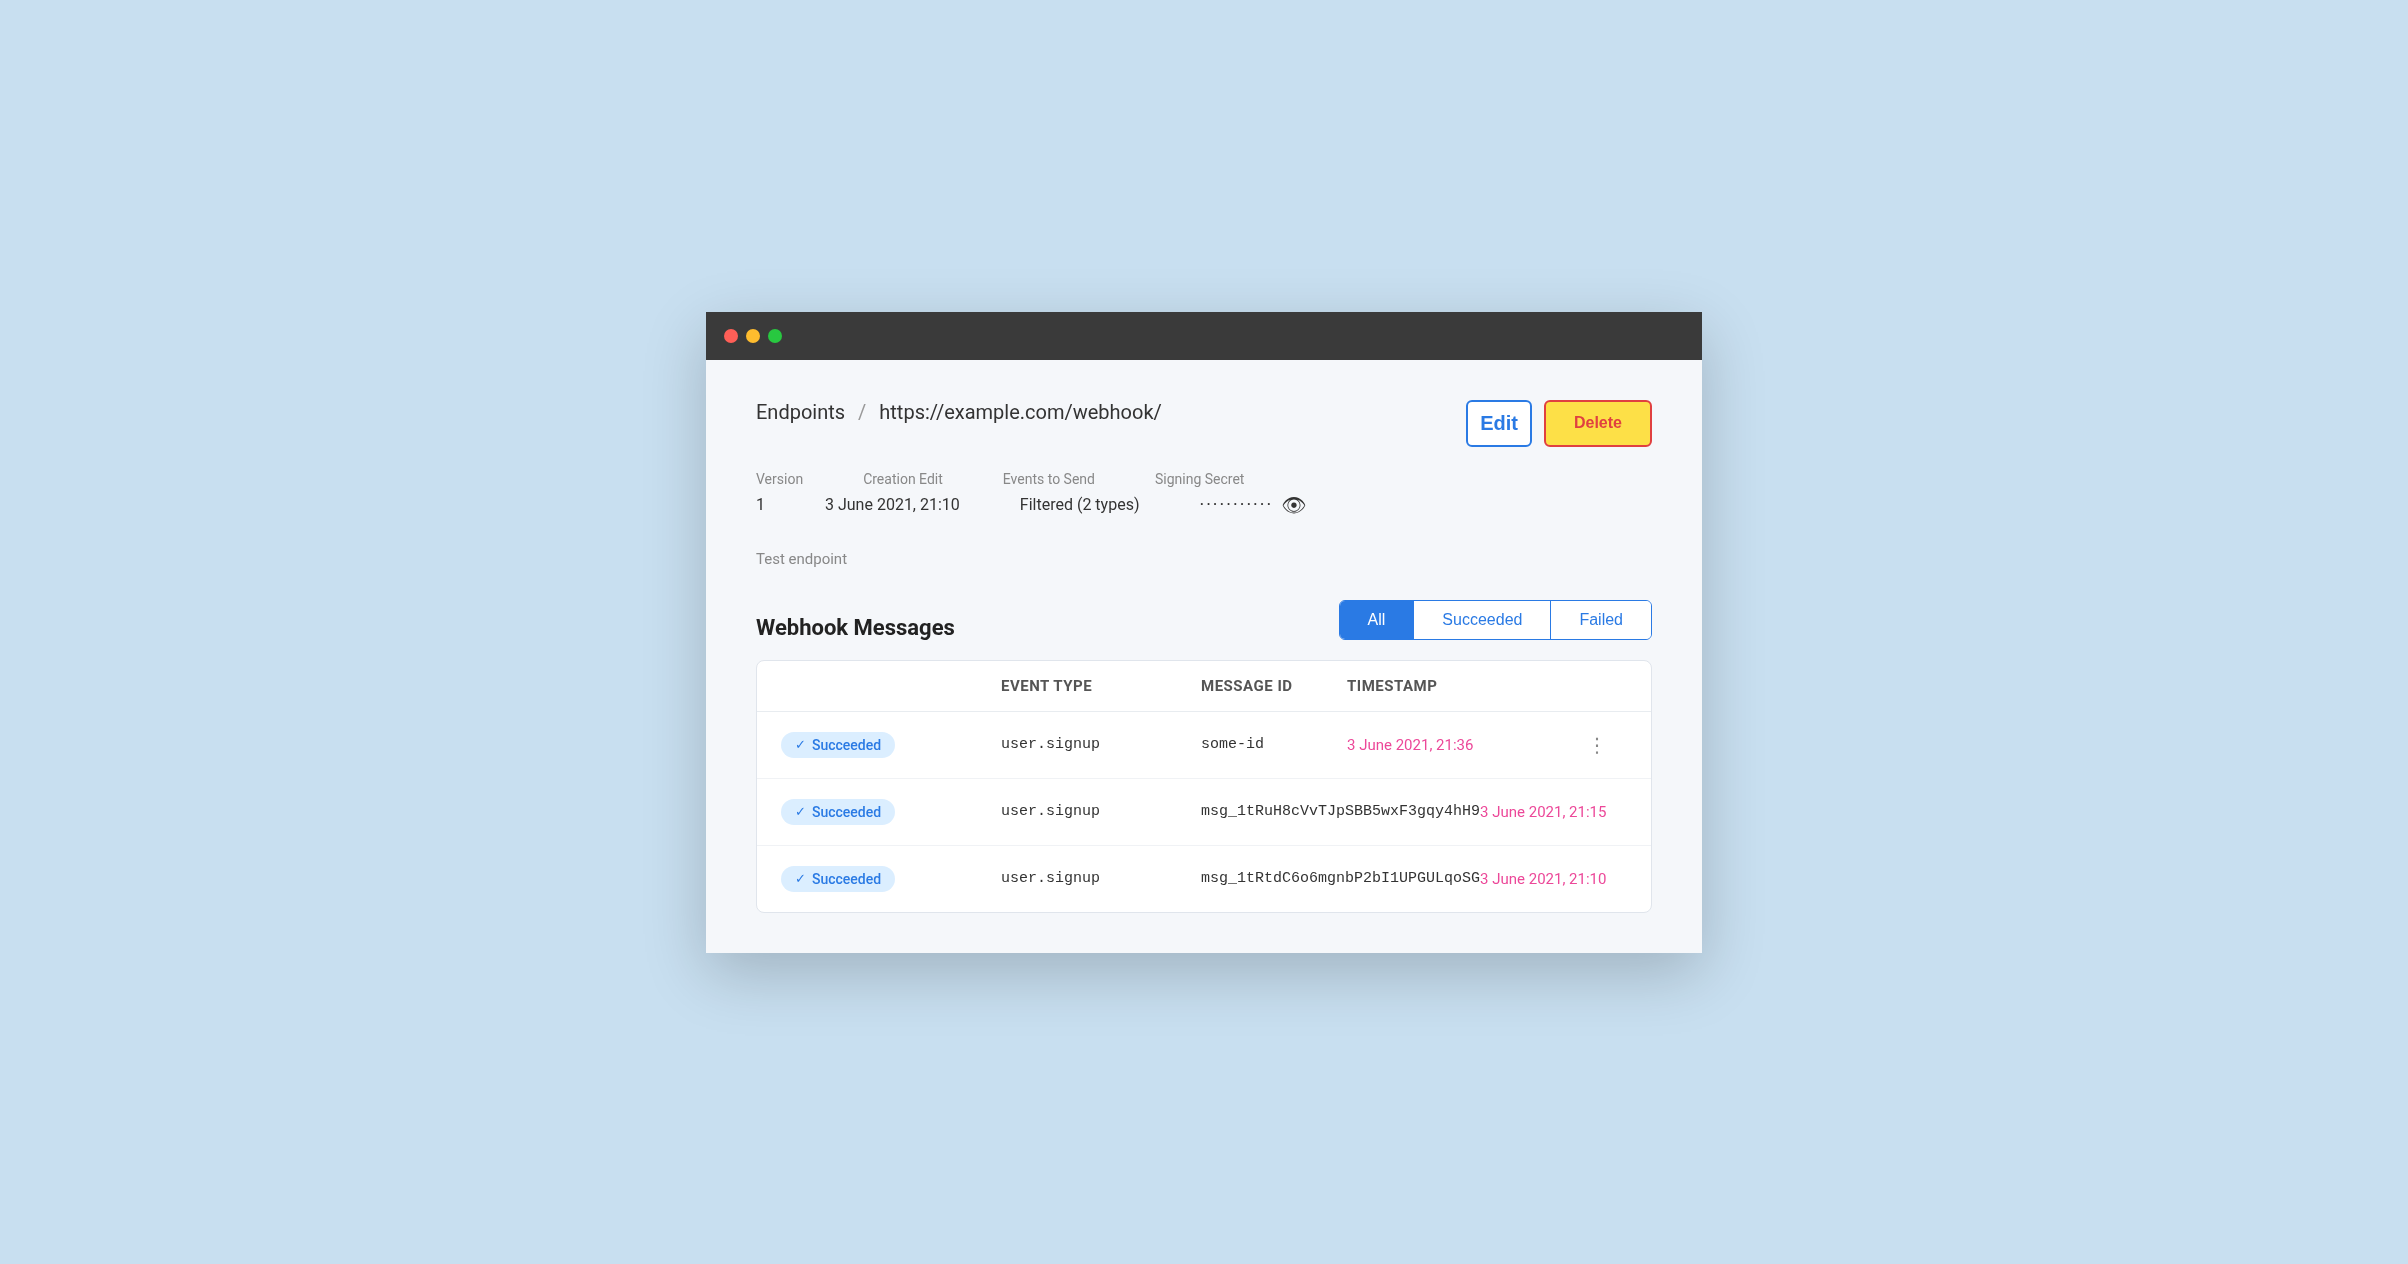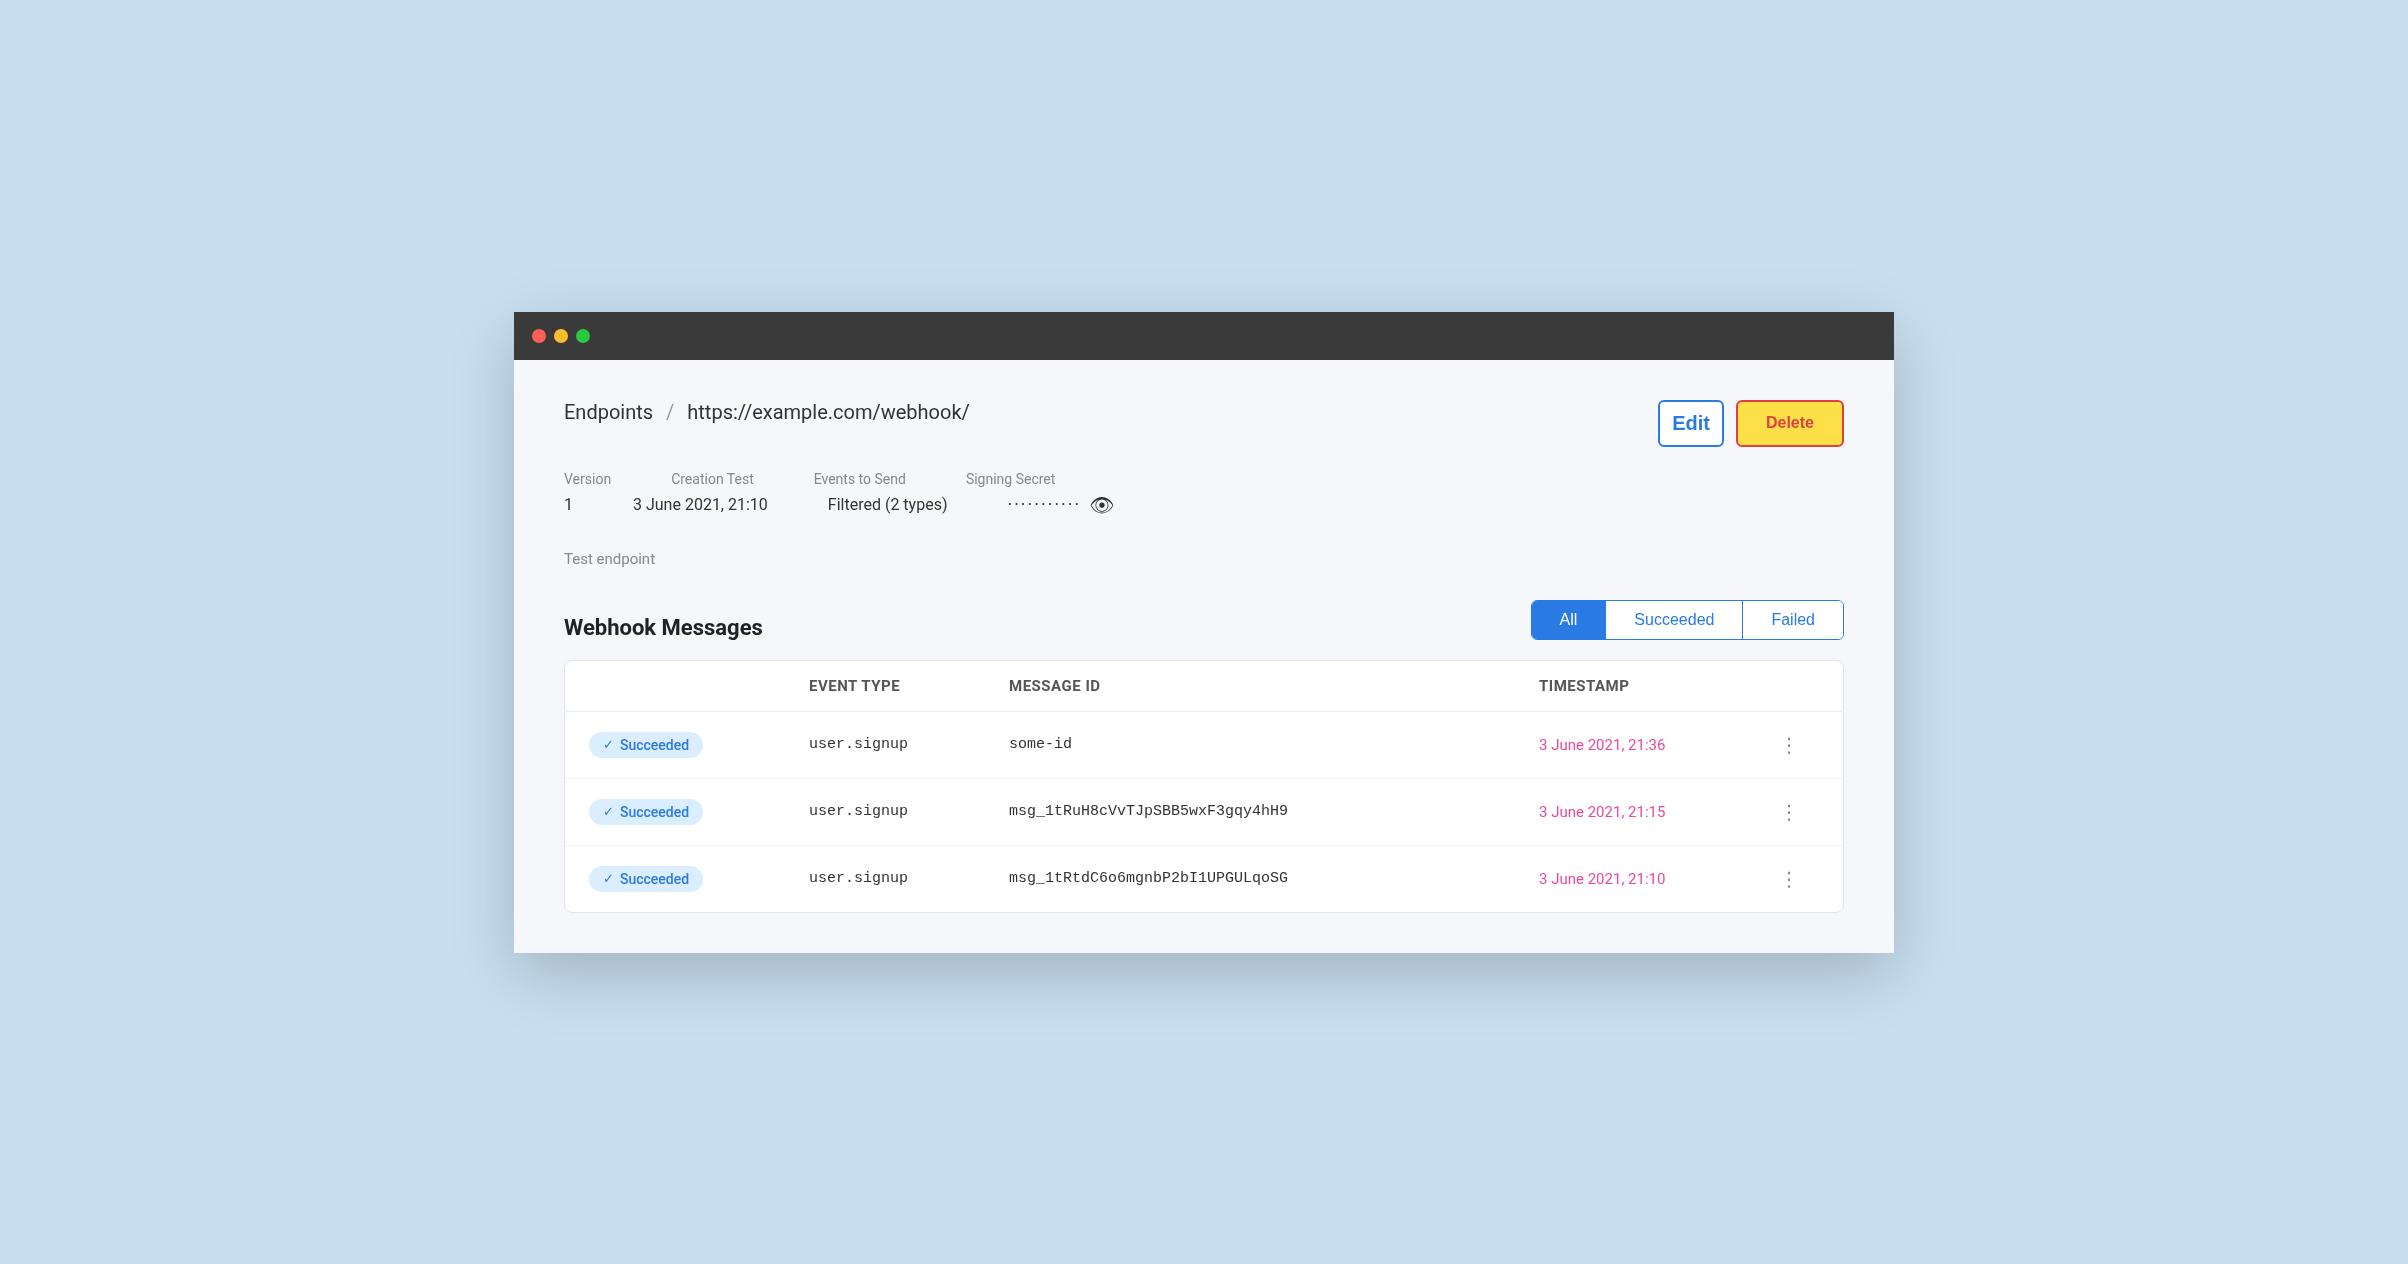--- a/index.html
+++ b/index.html
@@ -8,21 +8,21 @@
       background: #c8dff0;
       font-family: -apple-system, BlinkMacSystemFont, 'Segoe UI', Roboto, sans-serif;
       display: flex;
       justify-content: center;
       align-items: center;
       min-height: 100vh;
       padding: 20px;
     }
 
     .window {
-      width: 1380px;
+      width: 996px;
       border-radius: 0;
       overflow: hidden;
       box-shadow: 0 20px 60px rgba(0,0,0,0.2);
     }
 
     .titlebar {
       background: #3a3a3a;
       height: 48px;
       display: flex;
       align-items: center;
@@ -277,21 +277,21 @@
       <div class="header-buttons">
         <button class="btn-edit">Edit</button>
         <button class="btn-delete">Delete</button>
       </div>
     </div>
 
     
     <div class="meta-section">
       <div class="meta-labels">
         <span class="meta-label">Version</span>
-        <span class="meta-label">Creation Test</span>
+        <span class="meta-label">Creation Edit</span>
         <span class="meta-label">Events to Send</span>
         <span class="meta-label">Signing Secret</span>
       </div>
       <div class="meta-values">
         <span class="meta-value">1</span>
         <span class="meta-value">3 June 2021, 21:10</span>
         <span class="meta-value">Filtered (2 types)</span>
         <div class="signing-secret-row">
           <span class="dots meta-value">···········</span>
           <span class="eye-icon">👁</span>

